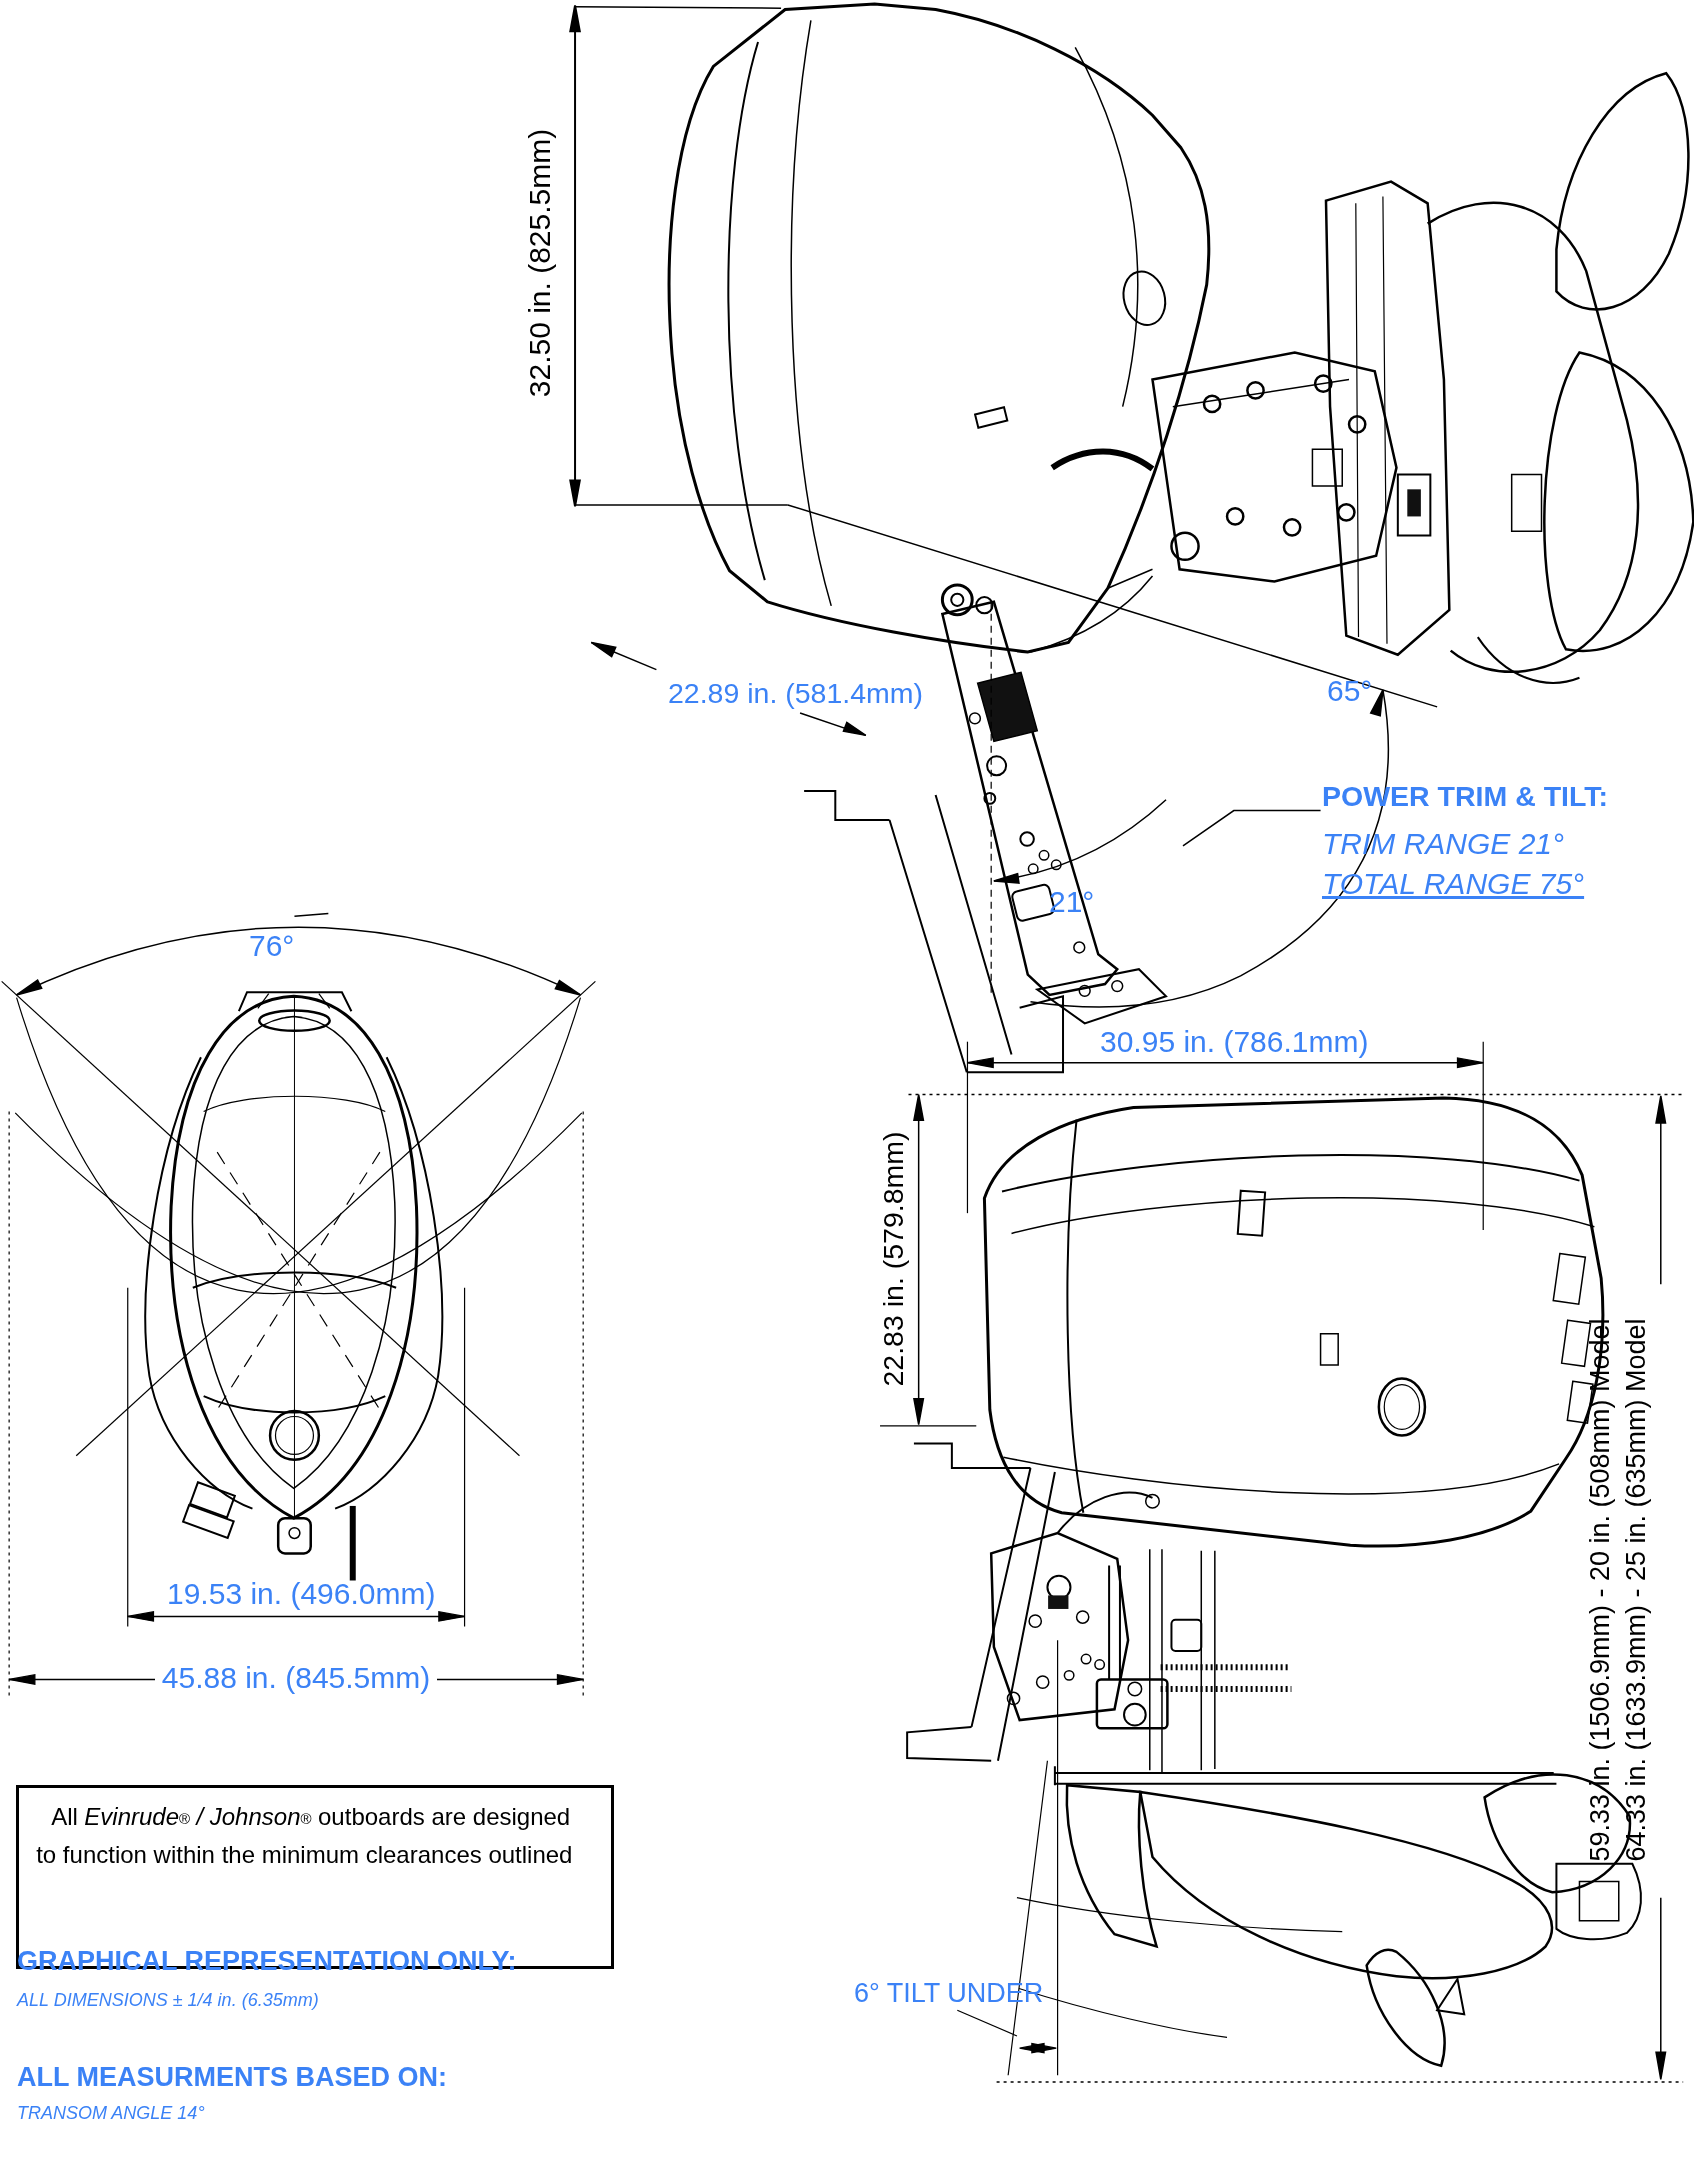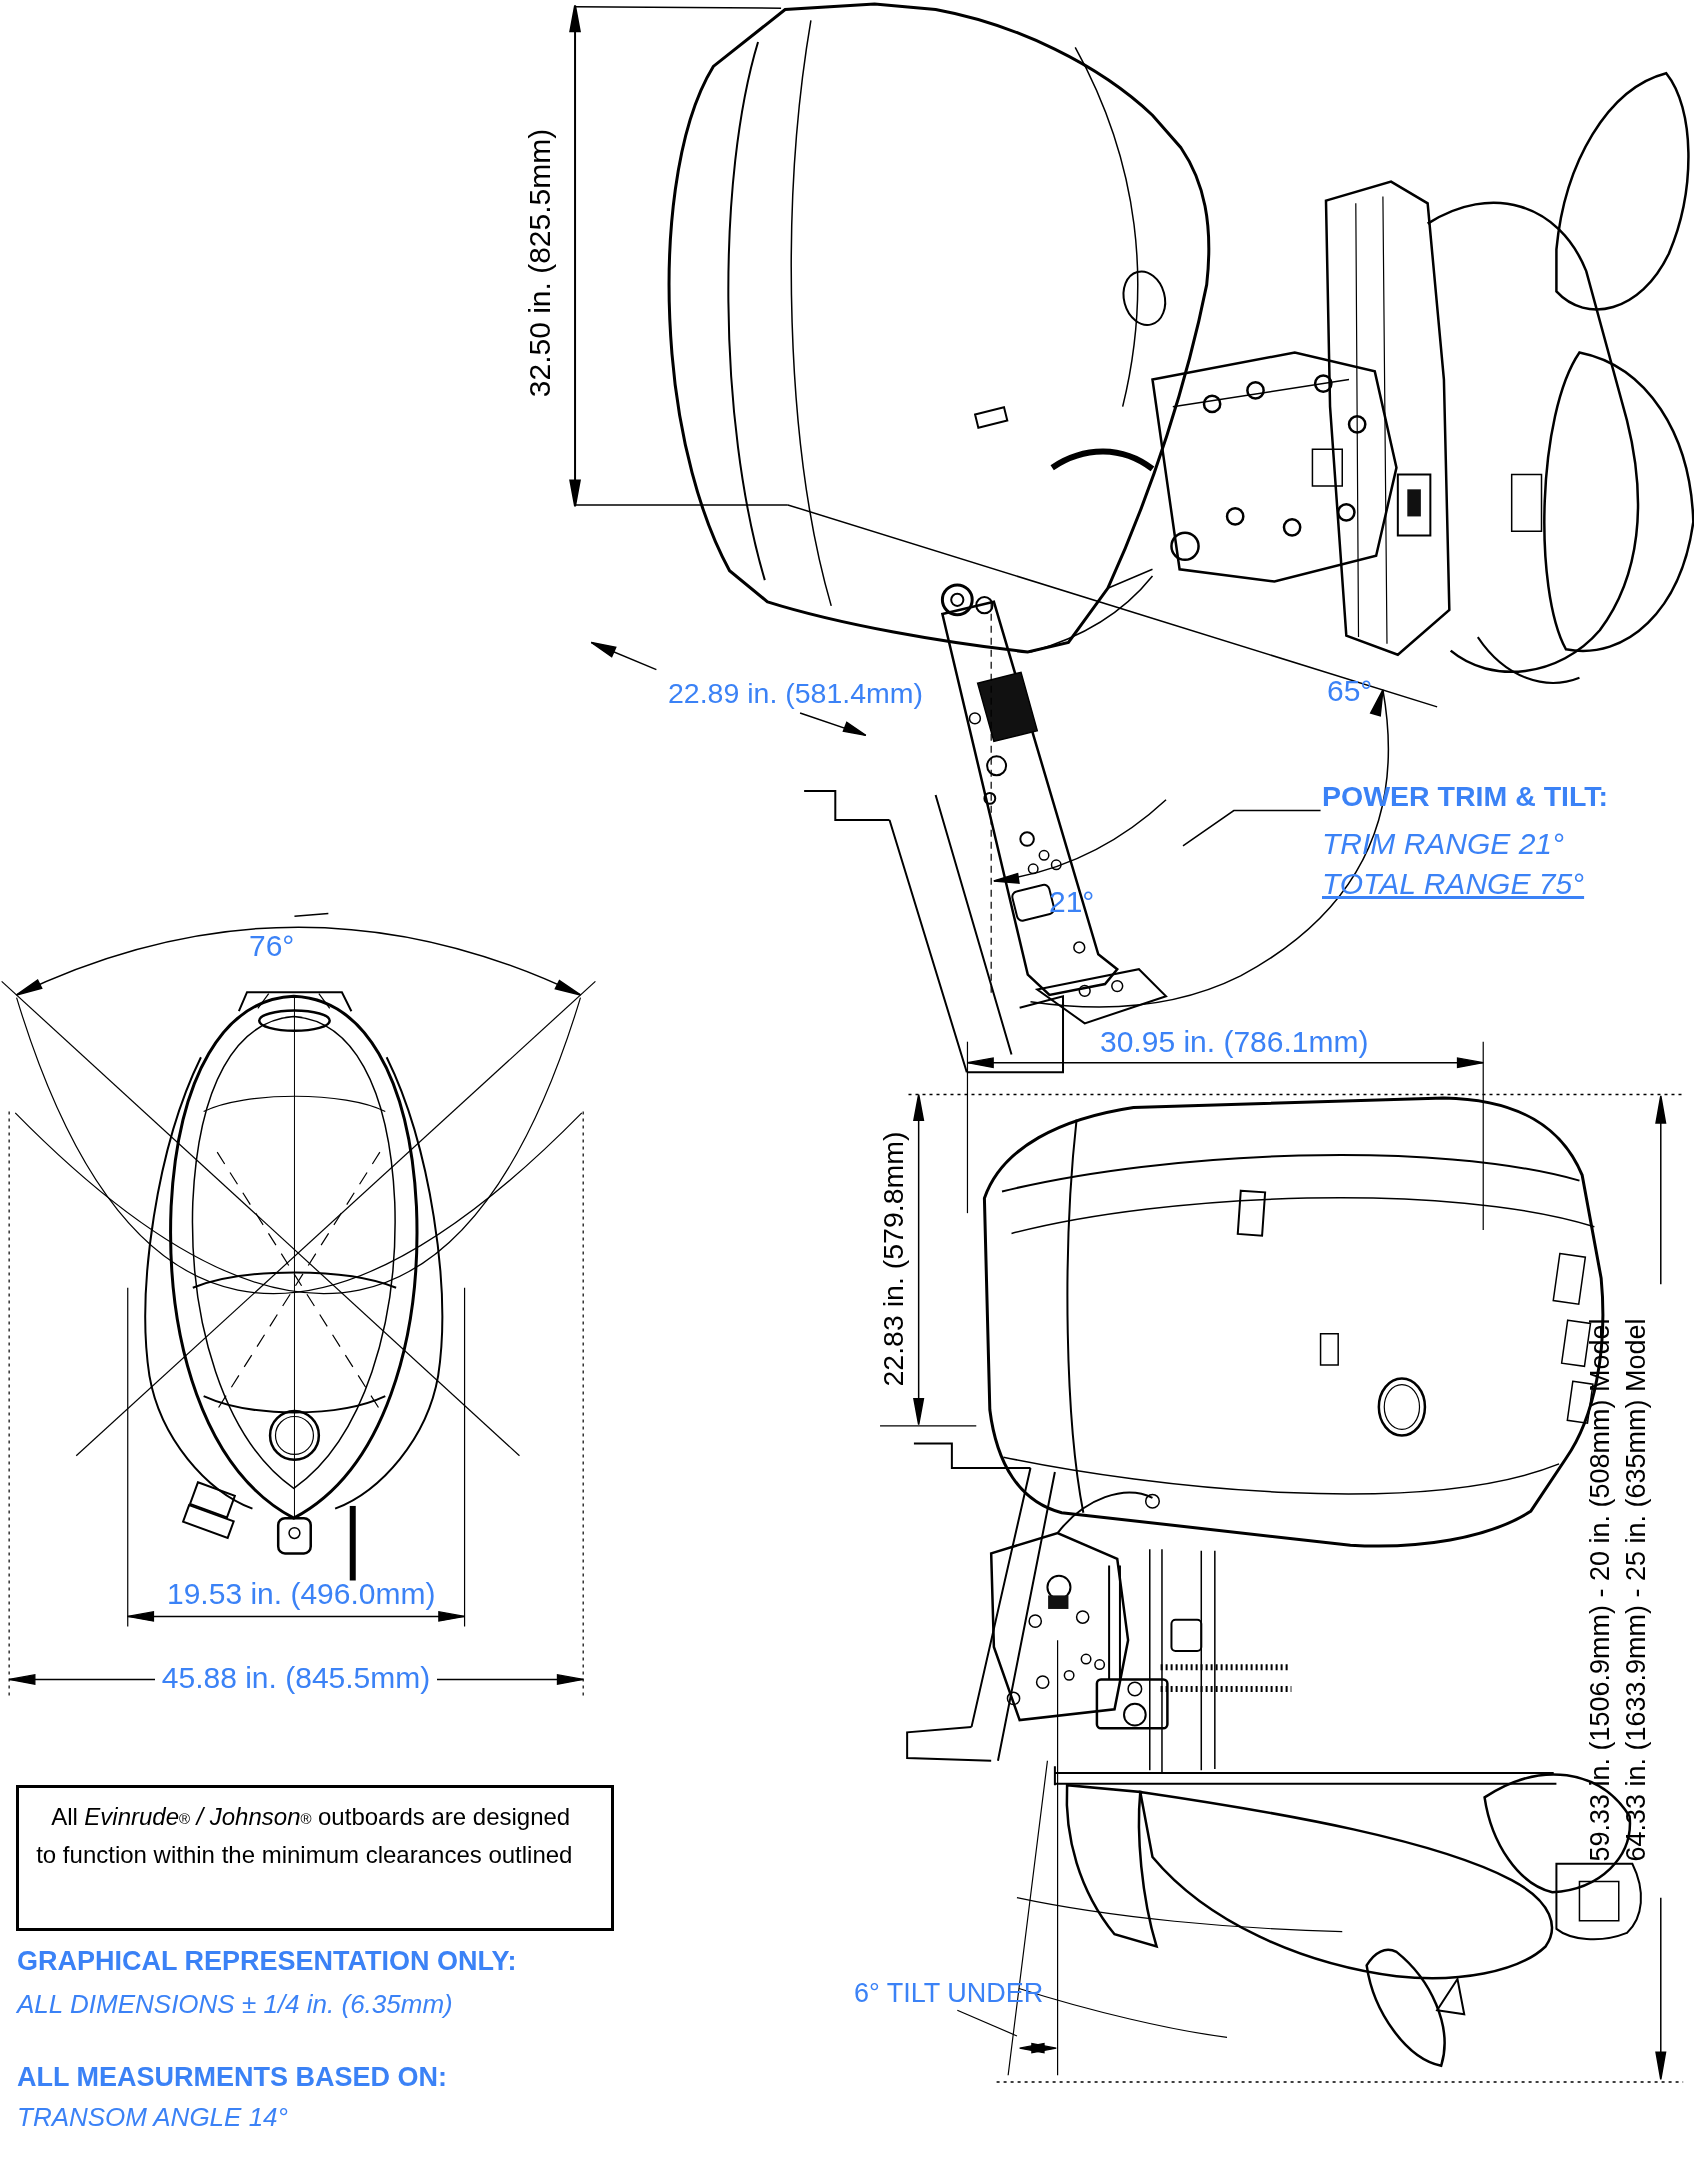--- a/index.html
+++ b/index.html
@@ -6,22 +6,22 @@
   .canvas{position:relative;width:1695px;height:2183px;background:#ffffff;
           font-family:"Liberation Sans",sans-serif;color:#000;overflow:hidden;}
   svg.art{position:absolute;left:0;top:0;}
   svg.art *{vector-effect:non-scaling-stroke;}
   .hlabel{position:absolute;white-space:nowrap;font-size:30px;line-height:1.05;color:#3b82f6;}
   .vlabel{position:absolute;white-space:nowrap;font-size:30px;line-height:1;color:#000;
           transform:translate(-50%,-50%) rotate(-90deg);}
   .bold{font-weight:bold;}
   .ital{font-style:italic;}
   .bg{background:#fff;padding:0 6.8px;}
-  .f40{font-size:27px;} .f42{font-size:28.5px;} .f38{font-size:26px;}
-  .abyc-box{position:absolute;left:15.6px;top:1785px;width:598px;height:146px;
+  .f40{font-size:27px;} .f42{font-size:28.5px;} .f38{font-size:18px;}
+  .abyc-box{position:absolute;left:15.6px;top:1785px;width:598px;height:184px;
             border:3.4px solid #000;box-sizing:border-box;padding:9.5px 0 0 17.6px;
             font-size:24px;line-height:1.62;white-space:nowrap;}
   .abyc-line1{text-indent:15px;}
   .reg{font-size:15px;vertical-align:1.4px;}
   .seg-sp{margin-left:0.27em;}
 </style>
 </head>
 <body>
 
 <div class="canvas">

